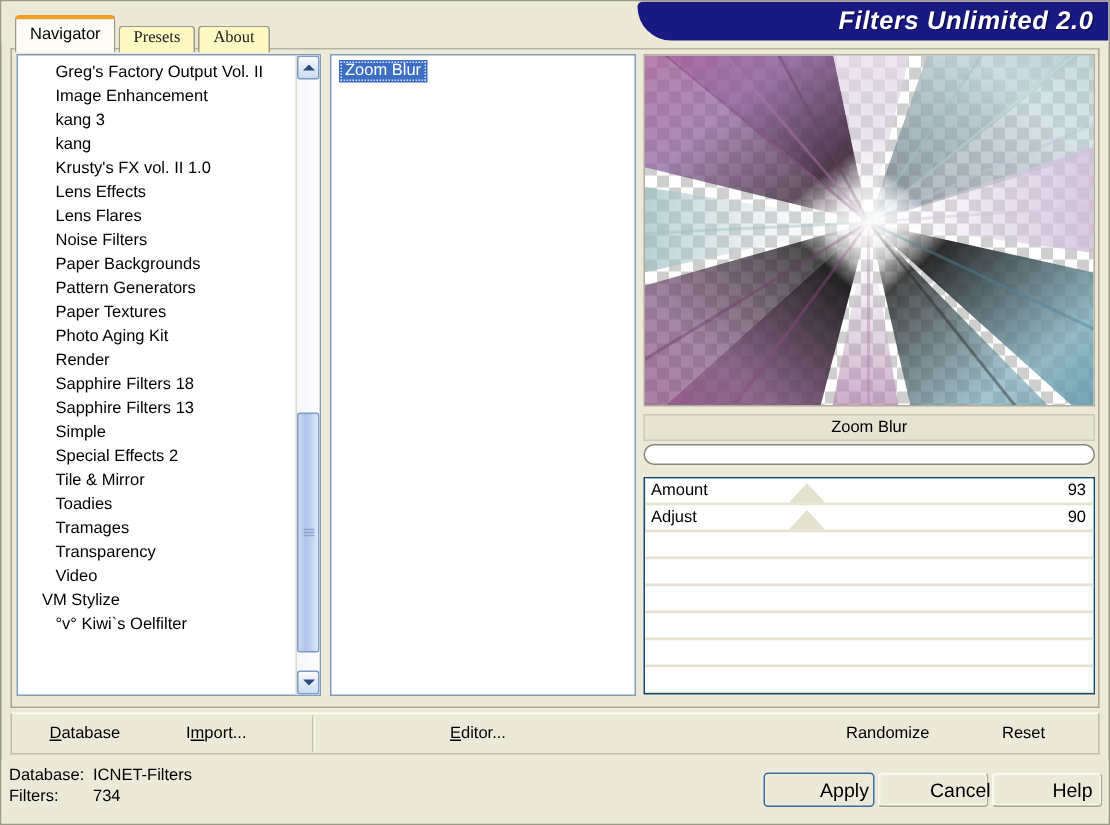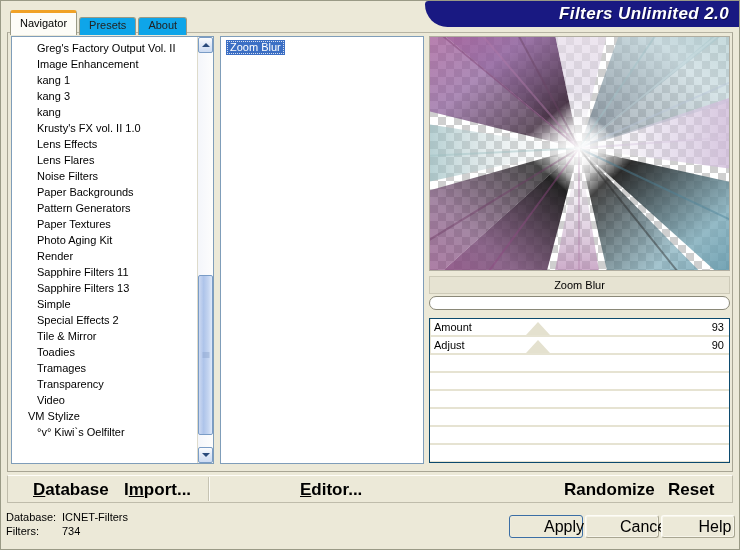--- a/index.html
+++ b/index.html
@@ -75,23 +75,24 @@
     border-top-left-radius: 3px;
     border-top-right-radius: 3px;
     box-sizing: content-box;
     white-space: nowrap;
     cursor: default;
     text-align: center;
   }
   .tab.inactive {
     height: 15px;
     line-height: 15px;
-    background: #0ea5e9;
+    background: #fef9c3;
     color: #222;
     margin-bottom: 0;
+    font-family: Liberation Serif, serif;
   }
   .tab.active {
     background: #fdfcf7;
     border-top: 3px solid #f0a125;
     padding-top: 1px;
     height: 19px;
     line-height: 19px;
     z-index: 3;
   }
 
@@ -325,22 +326,22 @@
     top: 1px; bottom: 1px;
     width: 1px;
     background: #c6c3b2;
     border-right: 1px solid #fcfbf4;
   }
   .act-btn {
     position: absolute;
     top: 4px;
     height: 19px;
     line-height: 19px;
-    font-size: 17px;
-    font-weight: bold;
+    font-size: 11px;
+    font-weight: normal;
     color: #000;
     white-space: nowrap;
     cursor: default;
   }
   .act-btn u { text-decoration: underline; }
 
   
   .statusbar {
     position: absolute;
     top: 506px; left: 0; right: 0; bottom: 0;
@@ -354,21 +355,21 @@
     color: #000;
   }
   .status-line { height: 14px; line-height: 14px; white-space: nowrap; }
   .status-key { display: inline-block; width: 56px; }
   .btn {
     position: absolute;
     top: 8px;
     width: 74px; height: 23px;
     line-height: 21px;
     text-align: center;
-    font-size: 16px;
+    font-size: 13px;
     color: #000;
     background: #ece9d8;
     border: 1px solid #a9a692;
     border-top-color: #fdfcf7;
     border-left-color: #fdfcf7;
     border-radius: 3px;
     box-shadow: inset 0 0 0 1px #f7f5ea;
     box-sizing: border-box;
     cursor: default;
     padding-left: 34px;
@@ -394,33 +395,32 @@
     <div class="tab inactive">Presets</div>
     <div class="tab inactive">About</div>
   </div>
 
   <div class="main-panel">
 
     <div class="navlist-frame">
       <ul class="navlist">
         <li>Greg's Factory Output Vol. II</li>
         <li>Image Enhancement</li>
-        <li>kang 1</li>
         <li>kang 3</li>
         <li>kang</li>
         <li>Krusty's FX vol. II 1.0</li>
         <li>Lens Effects</li>
         <li>Lens Flares</li>
         <li>Noise Filters</li>
         <li>Paper Backgrounds</li>
         <li>Pattern Generators</li>
         <li>Paper Textures</li>
         <li>Photo Aging Kit</li>
         <li>Render</li>
-        <li>Sapphire Filters 11</li>
+        <li>Sapphire Filters 18</li>
         <li>Sapphire Filters 13</li>
         <li>Simple</li>
         <li>Special Effects 2</li>
         <li>Tile &amp; Mirror</li>
         <li>Toadies</li>
         <li>Tramages</li>
         <li>Transparency</li>
         <li>Video</li>
         <li style="padding-left:0;"><span class="selected">VM Stylize</span></li>
         <li>°v° Kiwi`s Oelfilter</li>

